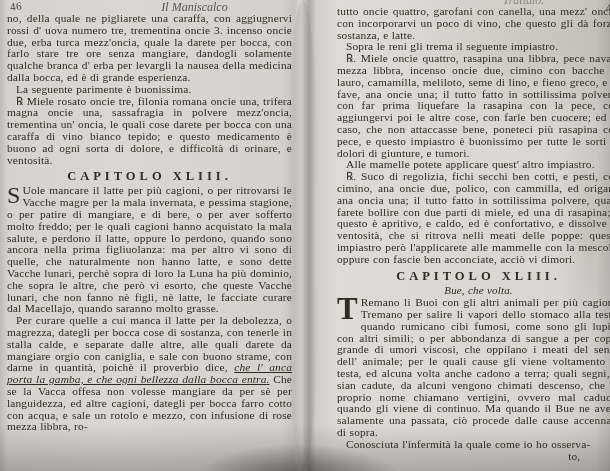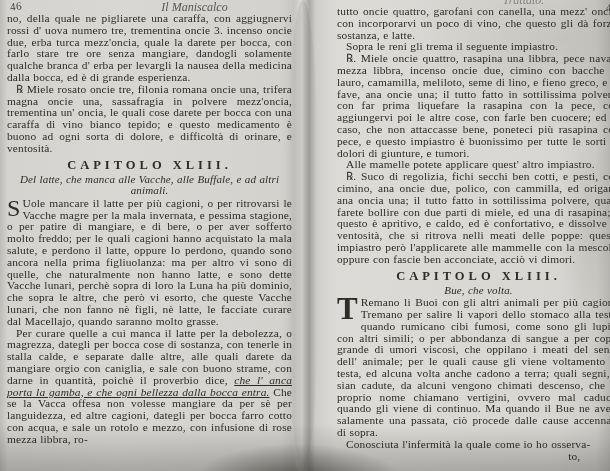--- a/index.html
+++ b/index.html
@@ -40,23 +40,23 @@
 <body>
 
 <div class="scan">
 
   <div class="page page-left">
     <div class="pagehead">
       <span class="pagenum pagenum-left">46</span>
       <span class="runtitle">Il Maniscalco</span>
     </div>
     <p>no, della quale ne pigliarete una caraffa, con aggiugnervi rossi d' uova numero tre, trementina oncie 3. incenso oncie due, erba turca mezz'oncia, quale la darete per bocca, con farlo stare tre ore senza mangiare, dandogli solamente qualche branca d' erba per levargli la nausea della medicina dalla bocca, ed è di grande esperienza.</p>
+    <p class="indent">La seguente parimente è buonissima.</p>
     <p class="indent">℞ Miele rosato oncie tre, filonia romana oncie una, trifera magna oncie una, sassafragia in polvere mezz'oncia, trementina un' oncia, le quali cose darete per bocca con una caraffa di vino bianco tepido; e questo medicamento è buono ad ogni sorta di dolore, e difficoltà di orinare, e ventosità.</p>
     <h2 class="chapter">CAPITOLO XLIII.</h2>
-    <p class="subtitle">Del latte, che manca alle Vacche, alle Buffale, e ad altri animali.</p>
     <p>
       <span class="dropcap">S</span><span>Uole mancare il latte per più cagioni, o per ritrovarsi le Vacche magre per la mala invernata, e pessima stagione, o per patire di mangiare, e di bere, o per aver sofferto molto freddo; per le quali cagioni hanno acquistato la mala salute, e perdono il latte, oppure lo perdono, quando sono ancora nella prima figliuolanza: ma per altro vi sono di quelle, che naturalmente non hanno latte, e sono dette Vacche lunari, perchè sopra di loro la Luna ha più dominio, che sopra le altre, che però vi esorto, che queste Vacche lunari, che non fanno nè figli, nè latte, le facciate curare dal Macellajo, quando saranno molto grasse.</span>
     </p>
     <p class="indent">
       <span>Per curare quelle a cui manca il latte per la debolezza, o magrezza, dategli per bocca cose di sostanza, con tenerle in stalla calde, e separate dalle altre, alle quali darete da mangiare orgio con caniglia, e sale con buono strame, con darne in quantità, poichè il proverbio dice, </span><i>che l' anca porta la gamba, e che ogni bellezza dalla bocca entra.</i><span> Che se la Vacca offesa non volesse mangiare da per sè per languidezza, ed altre cagioni, dategli per bocca farro cotto con acqua, e sale un rotolo e mezzo, con infusione di rose mezza libbra, ro-</span>
     </p>
   </div>
 
   <div class="page page-right">
     <div class="pagehead" style="height:6px;">

